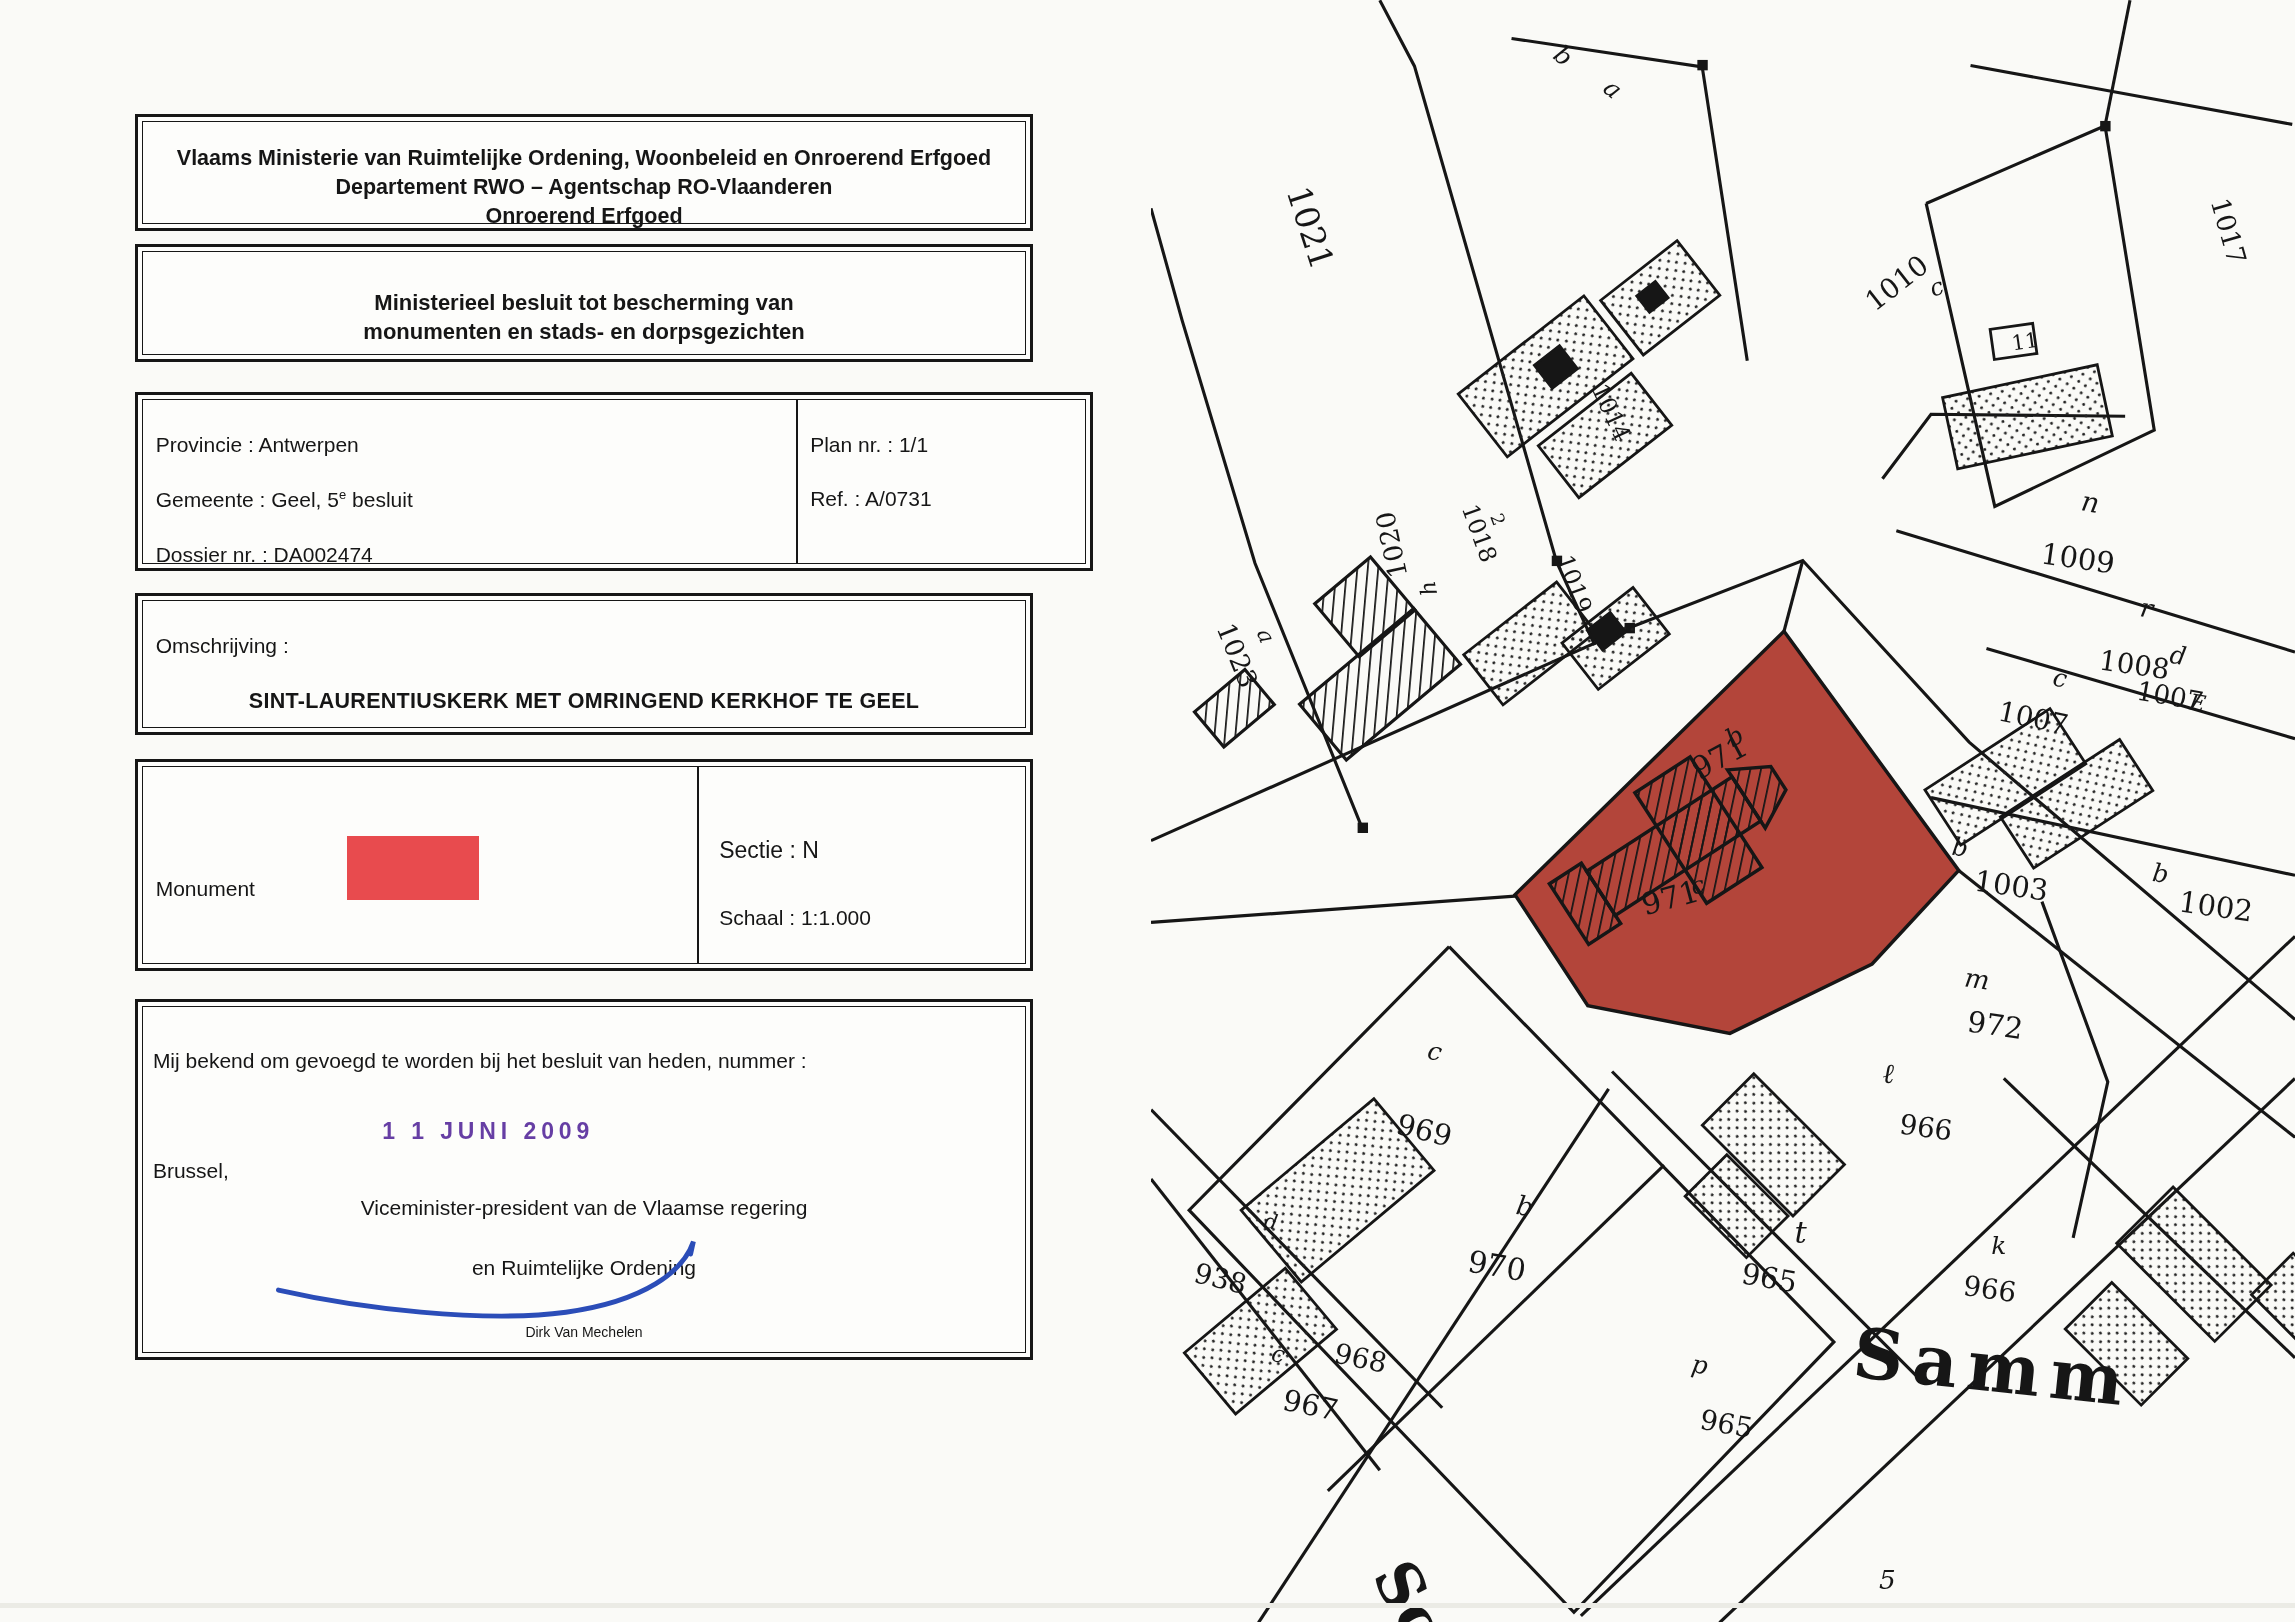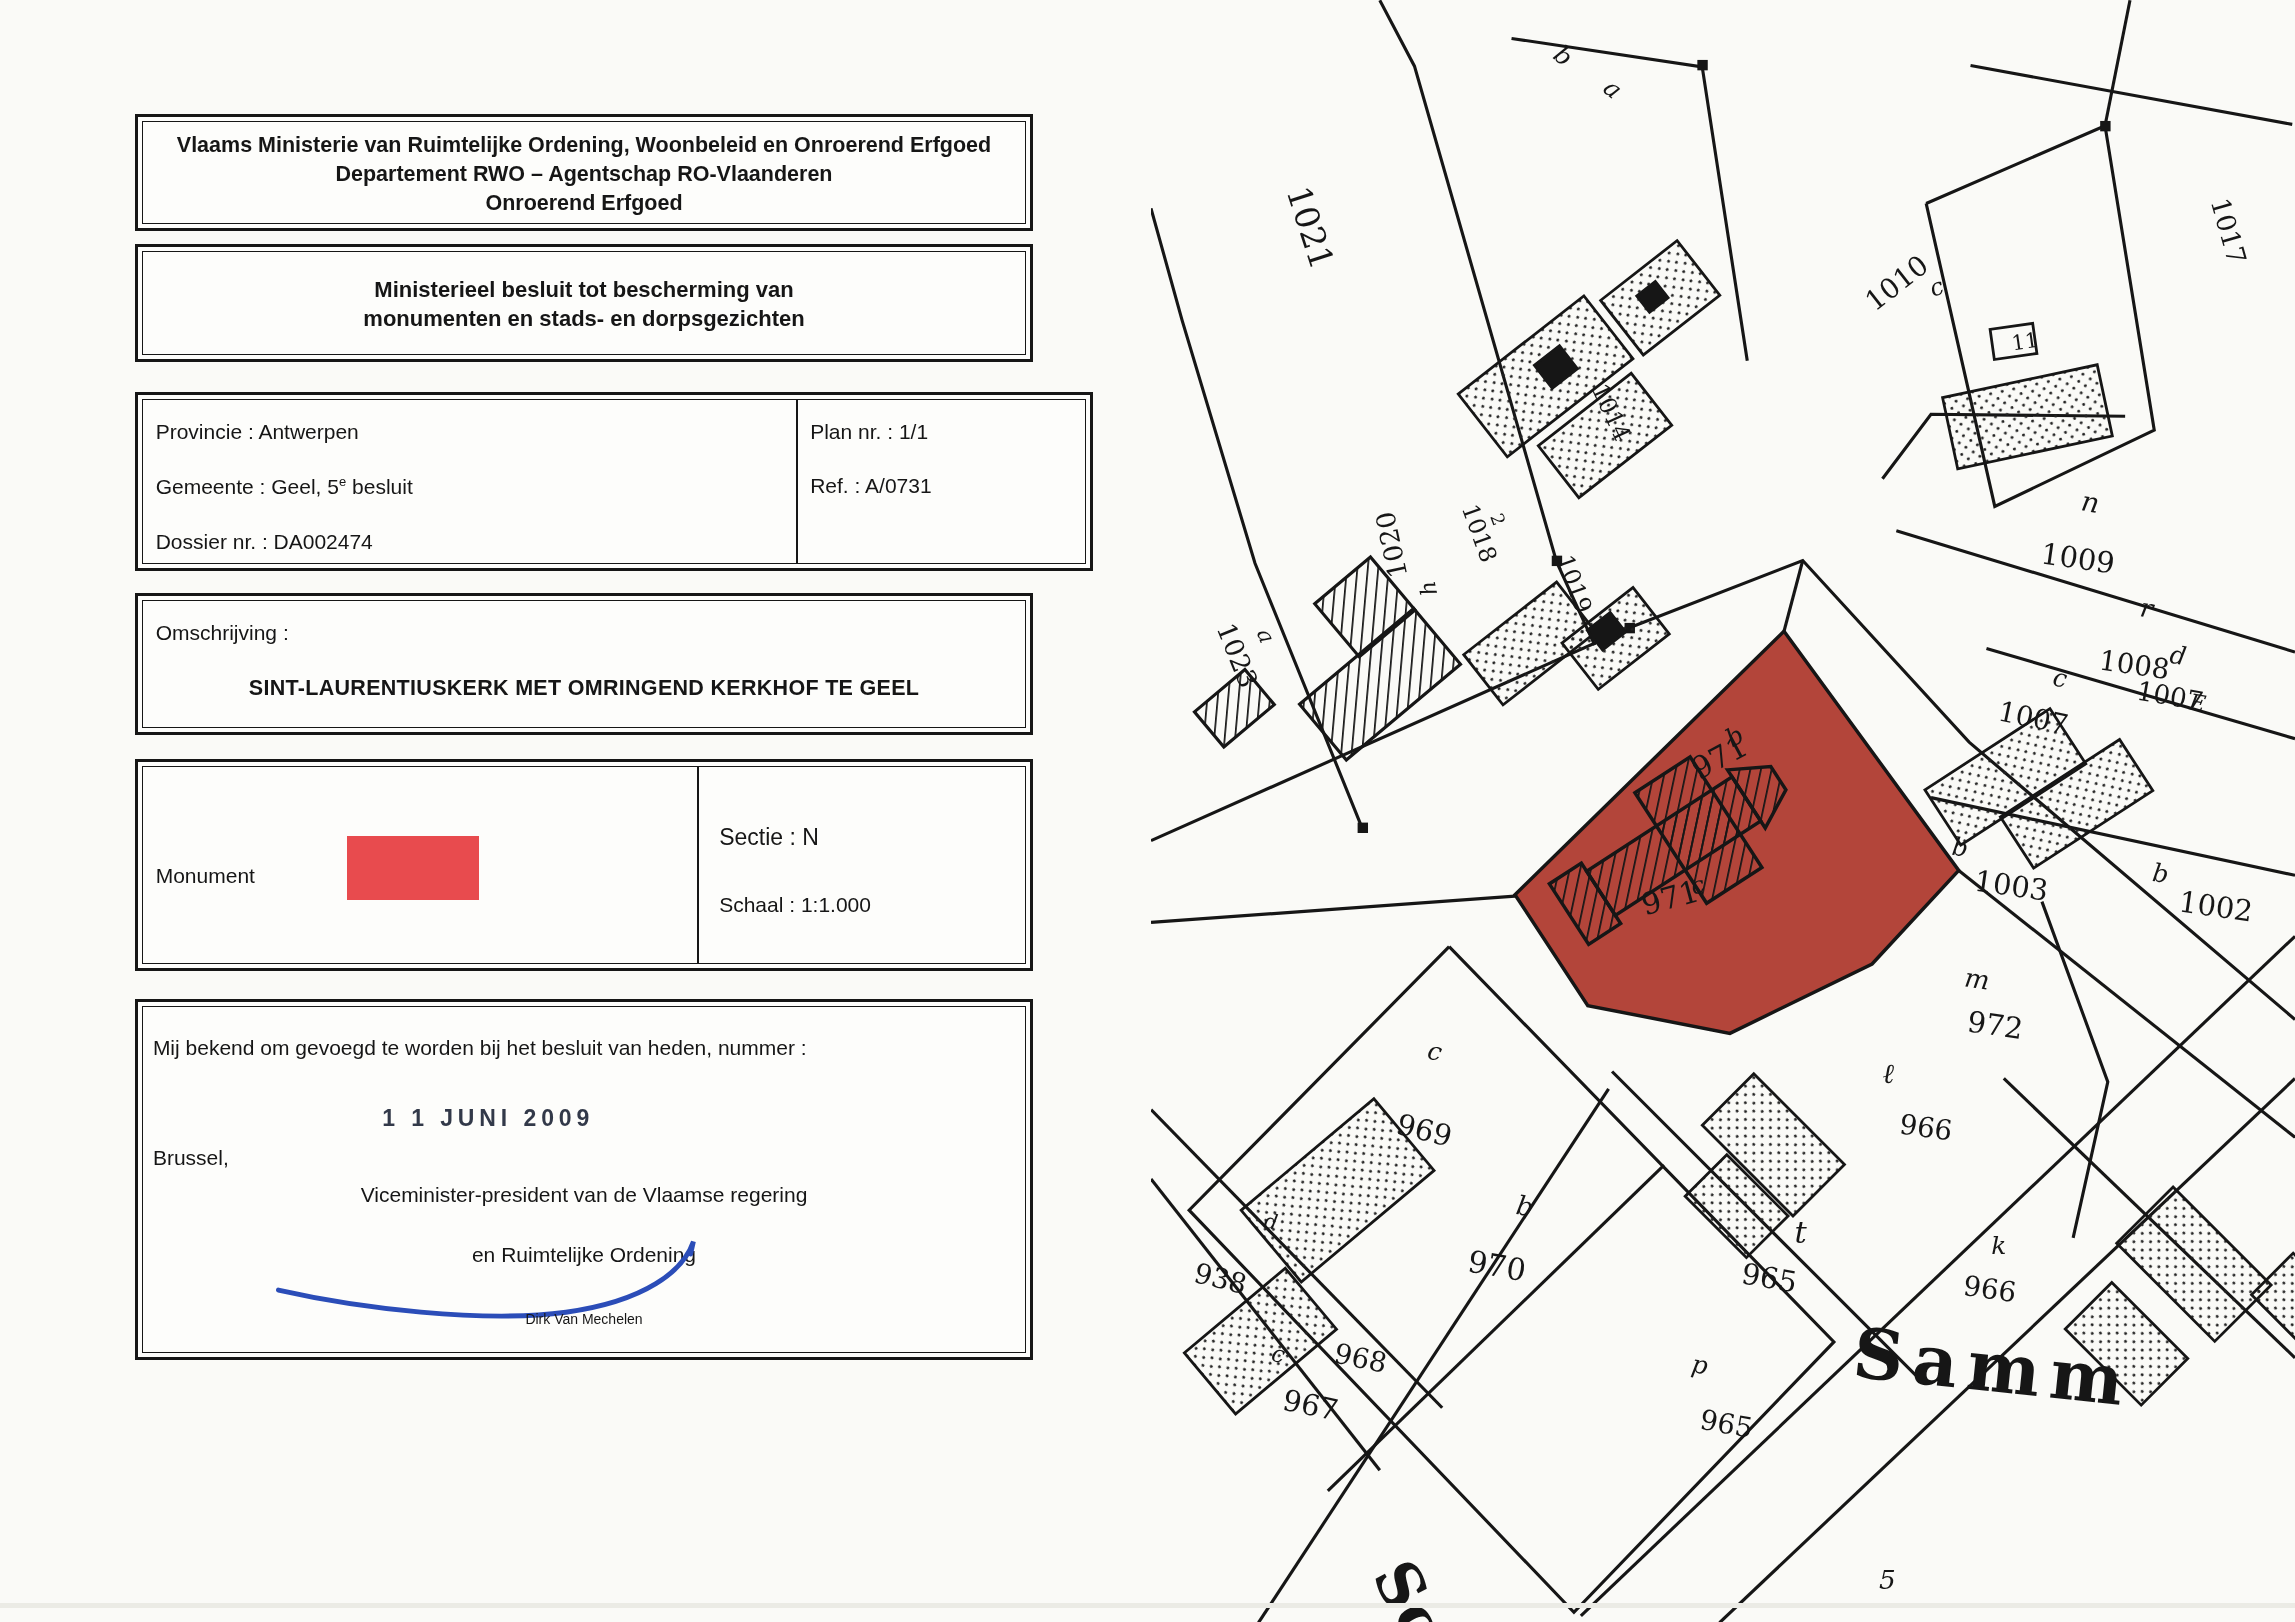--- a/index.html
+++ b/index.html
@@ -1,24 +1,24 @@
 <!DOCTYPE html>
 <html style="font-size:11px"><head>
 <meta charset="utf-8">
 <style>
   html,body{margin:0;padding:0;}
   body{width:2295px;height:1623px;position:relative;background:#fafaf7;
        font-family:"Liberation Sans",sans-serif;color:#161616;overflow:hidden;}
   .fbox{position:absolute;border:3.5px solid #161616;background:#fdfdfb;padding:4.2px;box-sizing:border-box;}
   .fbox-inner{border:1.4px solid #161616;width:100%;height:100%;box-sizing:border-box;position:relative;}
-  .t{position:absolute;white-space:nowrap;}
+  .t{position:absolute;white-space:nowrap;margin-top:13px;}
   .ctr{text-align:center;width:100%;}
   .bold{font-weight:bold;}
   sup{font-size:0.62em;}
-  .stamp{font-weight:bold;letter-spacing:4.9px;color:#0f172a;opacity:.85;font-size:23px;}
+  .stamp{font-weight:bold;letter-spacing:4.9px;color:#4c1d95;opacity:.85;font-size:23px;}
   #scanline{position:absolute;left:0;top:1603px;width:100%;height:4.9px;background:#ebebe5;}
   svg text{font-family:"DejaVu Serif",serif;}
 </style>
 </head>
 <body>
 
 <div class="fbox" style="left:135px;top:114px;width:898px;height:117px;">
   <div class="fbox-inner">
     <div class="t ctr bold" style="top:11px;font-size:21.5px;">Vlaams Ministerie van Ruimtelijke Ordening, Woonbeleid en Onroerend Erfgoed</div>
     <div class="t ctr bold" style="top:40px;font-size:21.5px;">Departement RWO – Agentschap RO-Vlaanderen</div>

